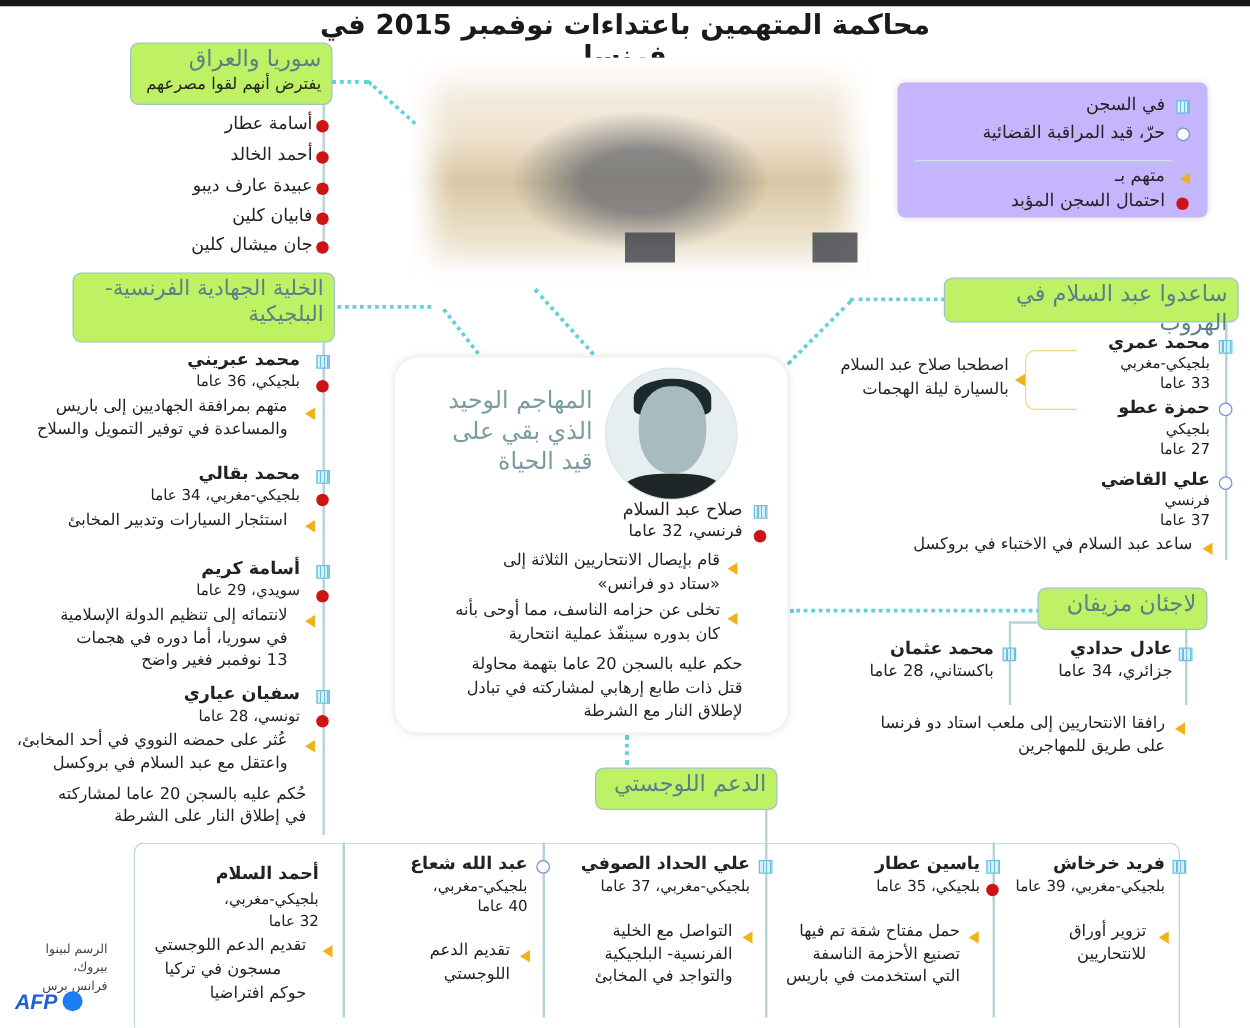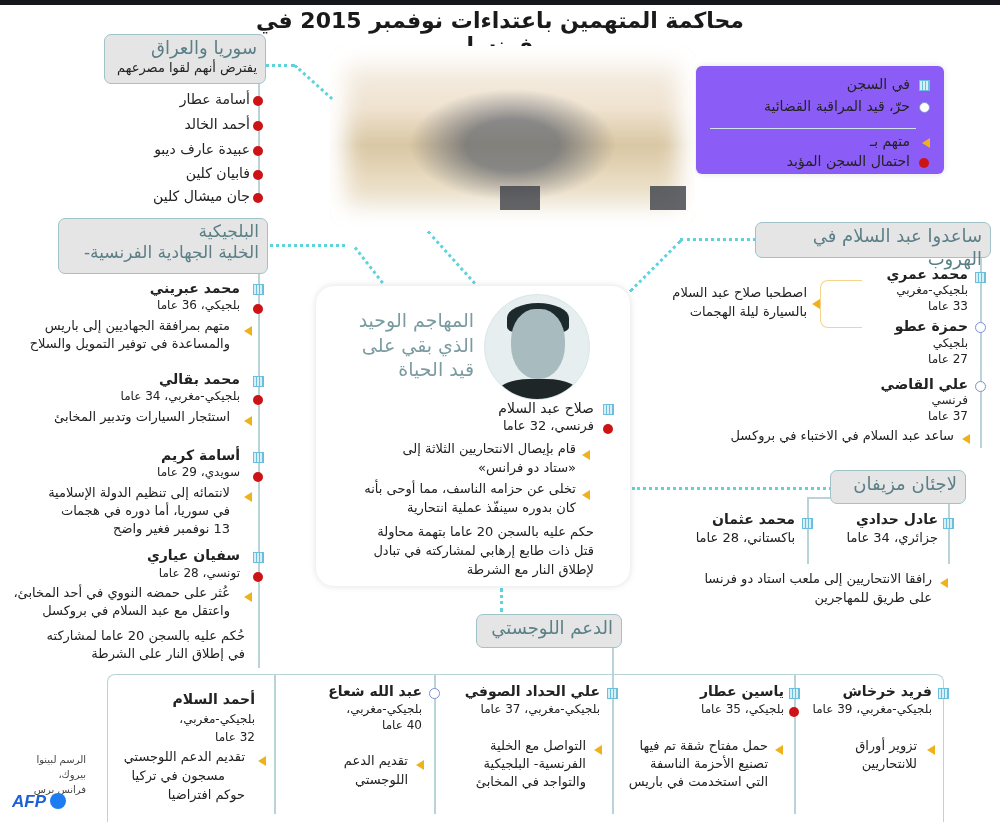--- a/index.html
+++ b/index.html
@@ -2,38 +2,38 @@
 <html><head>
 <meta charset="utf-8">
 <style>
   * { box-sizing: border-box; margin: 0; padding: 0; }
   html, body { width: 1000px; height: 822px; background: #ffffff; overflow: hidden; }
   body { position: relative; font-family: "DejaVu Sans", sans-serif; color: #222; direction: rtl; }
   .topbar { position: absolute; left: 0; top: 0; width: 1000px; height: 5px; background: #15171c; }
   .abs { position: absolute; }
   .title { position: absolute; top: 8px; left: 250px; width: 500px; text-align: center; font-size: 22px; font-weight: bold; color: #1a1a1a; }
 
-  .section-box { position: absolute; border: 1.5px solid #9fc3c9; border-radius: 7px; background: #e5e5e5; padding: 2px 8px; color: #5a7f87; font-size: 18px; line-height: 1.25; text-align: right; }
+  .section-box { position: absolute; border: 1.5px solid #9fc3c9; border-radius: 7px; background: #bef264; padding: 2px 8px; color: #5a7f87; font-size: 18px; line-height: 1.25; text-align: right; }
   .section-sub { font-size: 13px; color: #222; display: block; }
 
   .vline { position: absolute; width: 1.5px; background: #b9d3d9; }
   .hline { position: absolute; height: 1.5px; background: #b9d3d9; }
   .dots-h { position: absolute; height: 0; border-top: 3px dotted #5fd3dc; }
 
   
   .ic-jail { position: absolute; width: 11px; height: 11px; border: 1.2px solid #6cbfdc; background: repeating-linear-gradient(90deg, #d6f0f8 0 2px, #6cbfdc 2px 3px); }
   .ic-free { position: absolute; width: 11px; height: 11px; border: 1.5px solid #7d8fd8; border-radius: 50%; background: #fff; }
   .ic-life { position: absolute; width: 10px; height: 10px; background: #cc1417; border-radius: 50%; }
   .ic-acc { position: absolute; width: 0; height: 0; border-top: 5px solid transparent; border-bottom: 5px solid transparent; border-left: 8px solid #f0b21a; }
 
   .t { position: absolute; text-align: right; font-size: 13px; line-height: 1.3; color: #222; white-space: nowrap; }
   .name { font-weight: bold; font-size: 14px; }
   .small { font-size: 12px; }
 
-  .legend { position: absolute; left: 696px; top: 66px; width: 248px; height: 108px; border-radius: 6px; background: #8b5cf6; box-shadow: 0 0 6px rgba(0,0,0,0.12); }
+  .legend { position: absolute; left: 718px; top: 66px; width: 248px; height: 108px; border-radius: 6px; background: #c4b5fd; box-shadow: 0 0 6px rgba(0,0,0,0.12); }
   .legend .sep { position: absolute; left: 14px; right: 28px; top: 62px; height: 1px; background: #cfe3e7; }
 
   .sketch { position: absolute; left: 330px; top: 46px; width: 365px; height: 180px; border-radius: 14px;
     background:
       radial-gradient(ellipse at 50% 55%, rgba(60,70,90,0.55) 0 18%, transparent 40%),
       linear-gradient(180deg, #f8f4ee 0%, #efe2cf 35%, #d9c7a4 55%, #e9dcc2 75%, #f5f2ec 100%);
     box-shadow: inset 0 0 22px 16px #fff; }
   .sketch .blk { position: absolute; background: #3b3f46; opacity: 0.8; }
 
   .card { position: absolute; left: 316px; top: 286px; width: 314px; height: 300px; border-radius: 18px; background: #fff; box-shadow: 0 0 7px rgba(0,0,0,0.13); }
@@ -90,22 +90,22 @@
 <div class="ic-life" style="left:253px; top:121px;"></div>
 <div class="t" style="right:750px; top:115px; font-size:14px;">أحمد الخالد</div>
 <div class="ic-life" style="left:253px; top:146px;"></div>
 <div class="t" style="right:750px; top:140px; font-size:14px;">عبيدة عارف ديبو</div>
 <div class="ic-life" style="left:253px; top:170px;"></div>
 <div class="t" style="right:750px; top:164px; font-size:14px;">فابيان كلين</div>
 <div class="ic-life" style="left:253px; top:193px;"></div>
 <div class="t" style="right:750px; top:187px; font-size:14px;">جان ميشال كلين</div>
 
 <div class="section-box" style="left:58px; top:218px; width:210px; height:56px; font-size:17px;">
+  <span style="display:block">الخلية الجهادية الفرنسية-</span>
   <span style="display:block">البلجيكية</span>
-  <span style="display:block">الخلية الجهادية الفرنسية-</span>
 </div>
 <div class="vline" style="left:258px; top:274px; height:394px;"></div>
 
 <div class="ic-jail" style="left:253px; top:284px;"></div>
 <div class="ic-life" style="left:253px; top:304px;"></div>
 <div class="t name" style="right:760px; top:279px;">محمد عبريني</div>
 <div class="t small" style="right:760px; top:298px;">بلجيكي، 36 عاما</div>
 <div class="ic-acc" style="left:244px; top:326px; transform:rotate(180deg);"></div>
 <div class="t" style="right:770px; top:318px;">متهم بمرافقة الجهاديين إلى باريس</div>
 <div class="t" style="right:770px; top:336px;">والمساعدة في توفير التمويل والسلاح</div>

